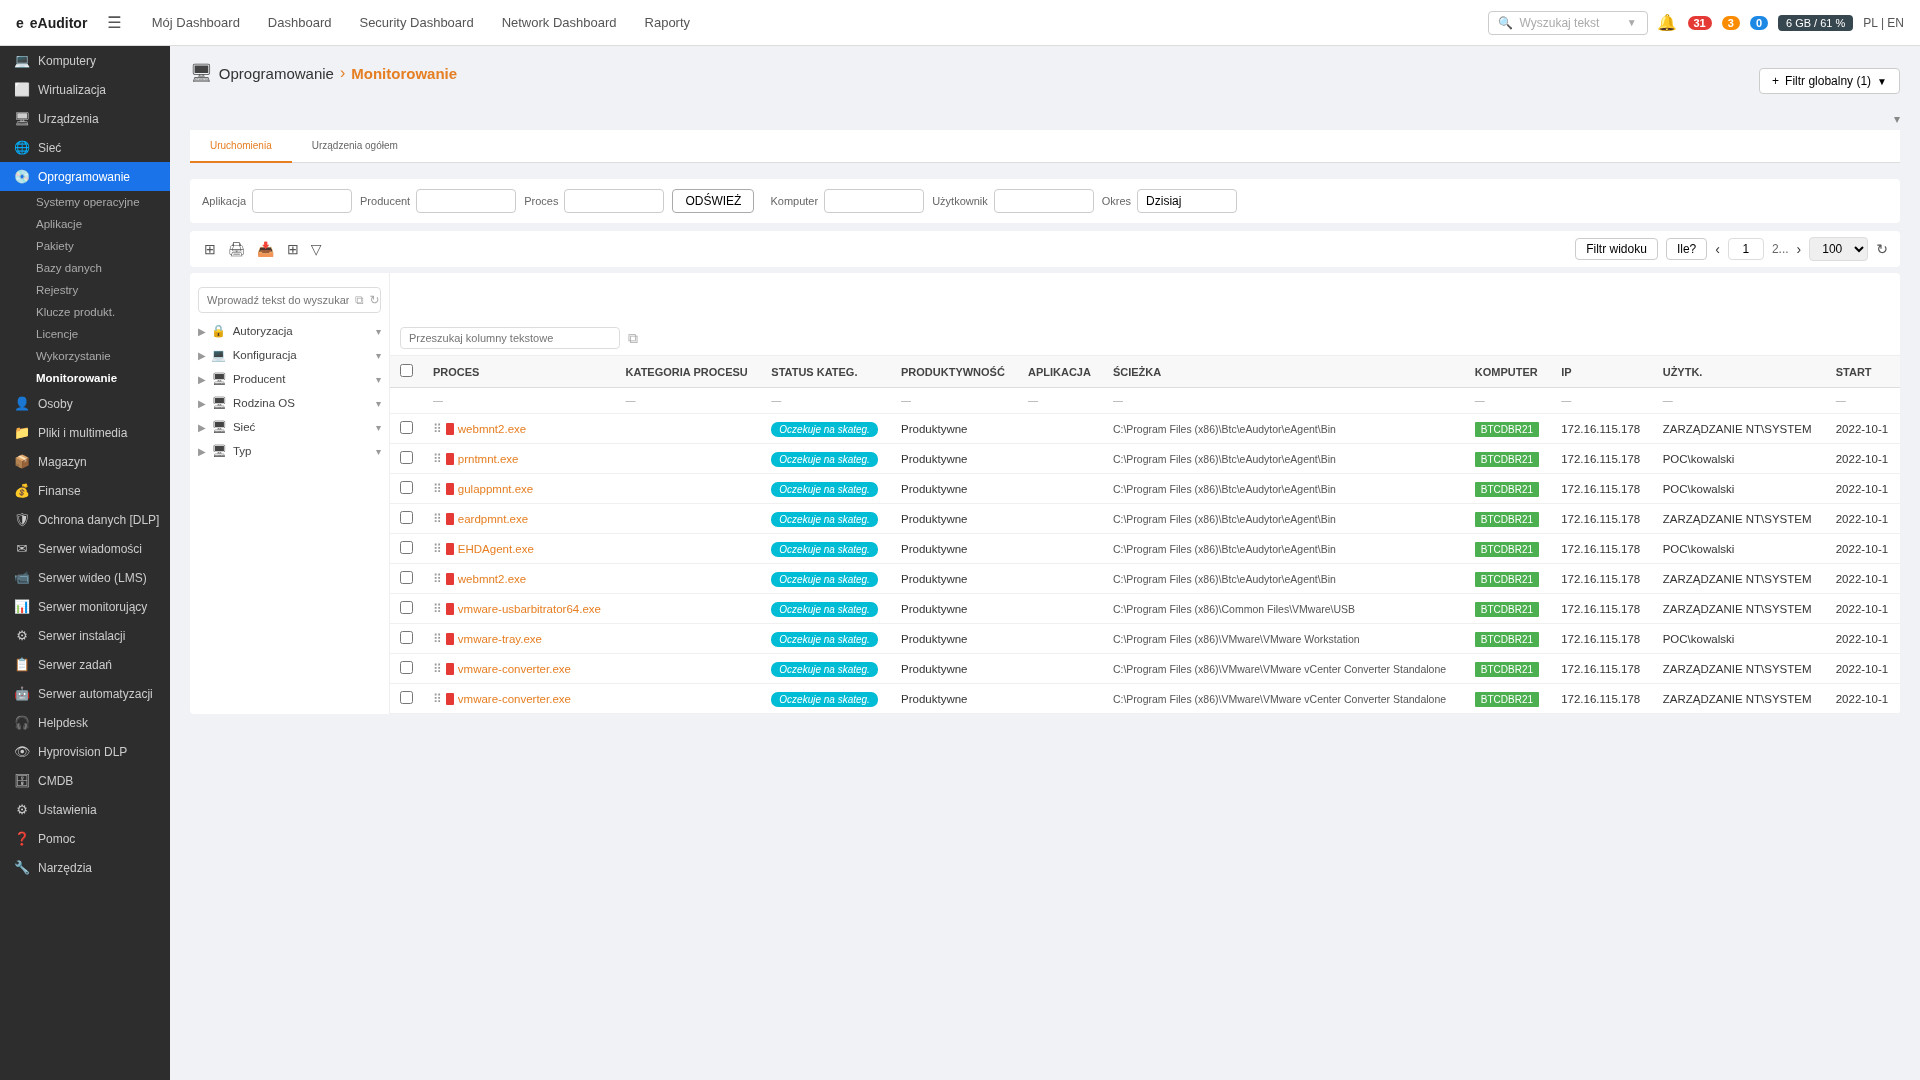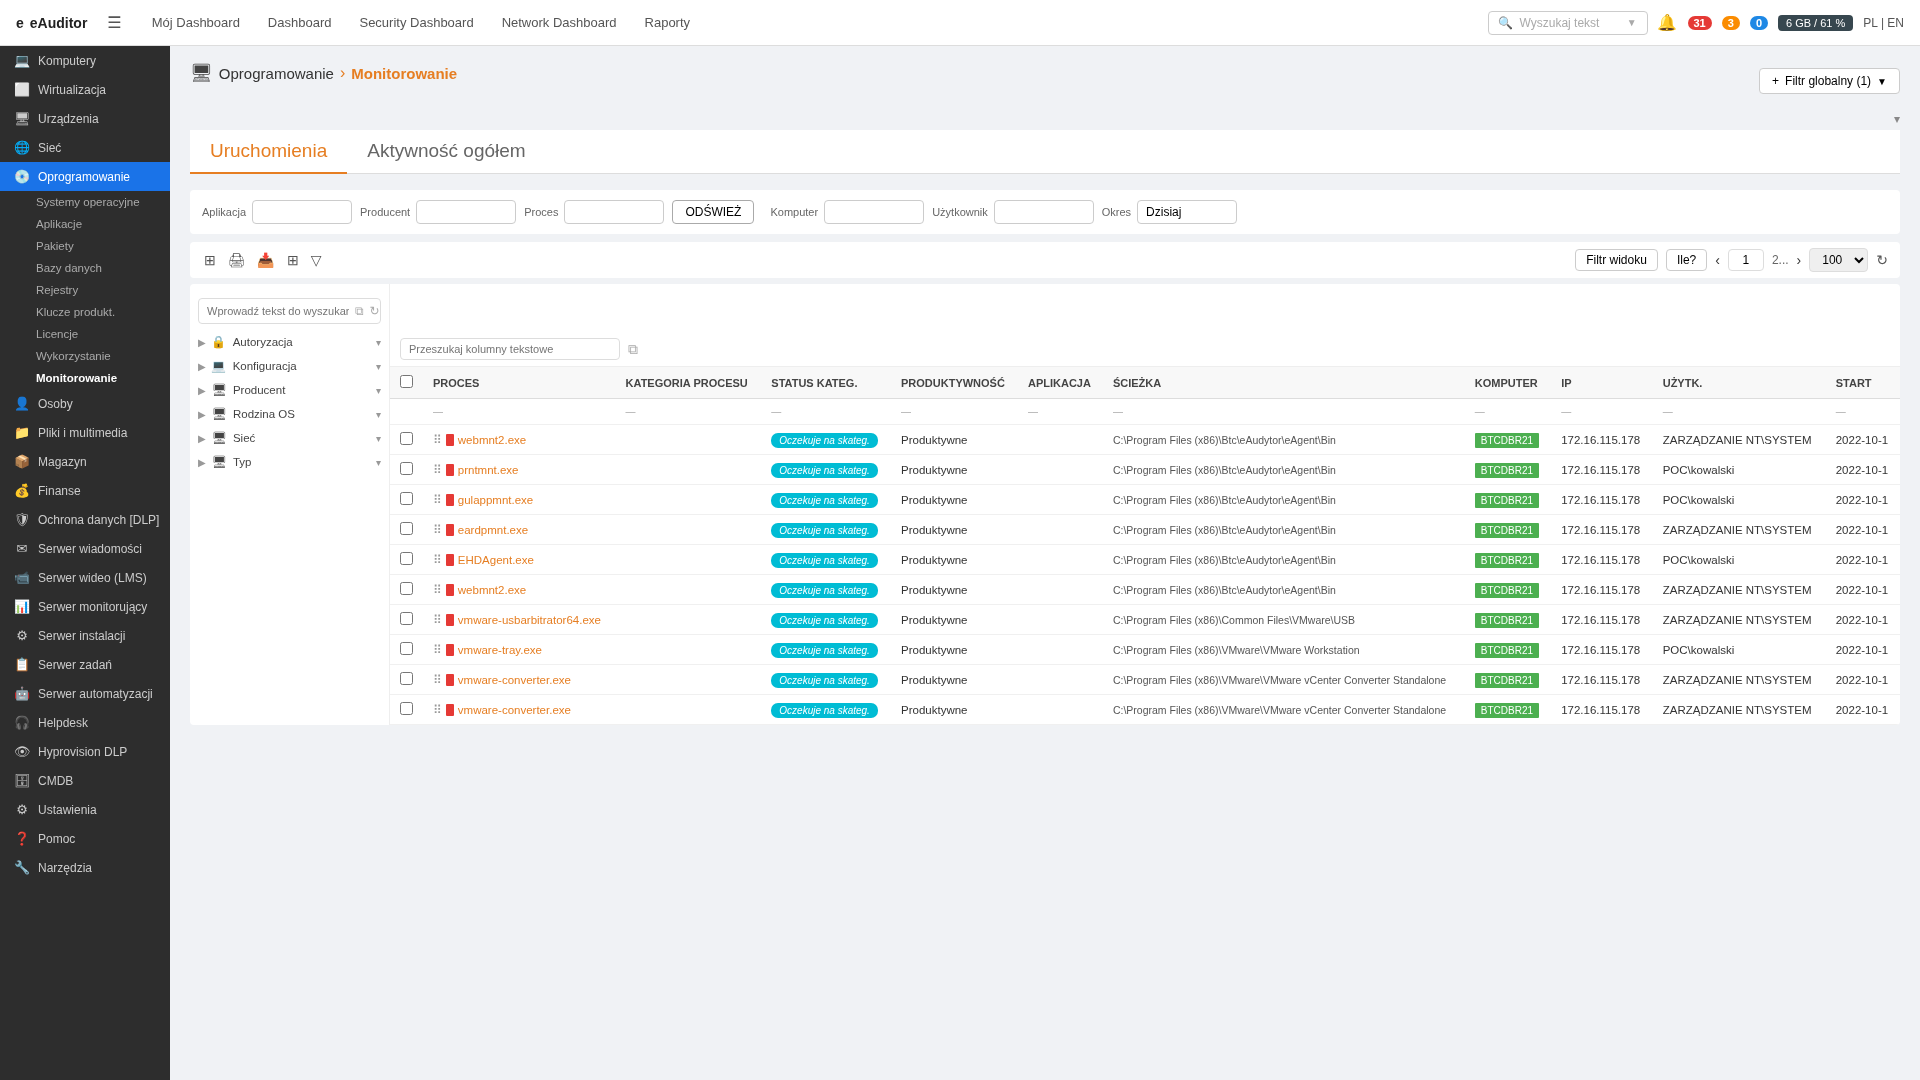--- a/index.html
+++ b/index.html
@@ -37,21 +37,21 @@
     .breadcrumb { display: flex; align-items: center; gap: 6px; font-size: 15px; margin-bottom: 16px; }
     .breadcrumb-icon { font-size: 18px; color: #444; }
     .breadcrumb-parent { color: #333; font-weight: 500; }
     .breadcrumb-sep { color: #e67e22; font-size: 16px; }
     .breadcrumb-current { color: #e67e22; font-weight: 600; }
     .breadcrumb-filter { margin-left: auto; display: flex; align-items: center; gap: 8px; }
     .filter-btn { border: 1px solid #ccc; background: #fff; border-radius: 4px; padding: 5px 12px; font-size: 12px; cursor: pointer; display: flex; align-items: center; gap: 6px; }
 
     
     .tabs { display: flex; gap: 0; border-bottom: 1px solid #ddd; margin-bottom: 16px; background: #fff; }
-    .tab { padding: 10px 20px; cursor: pointer; font-size: 19px; color: #666; border-bottom: 2px solid transparent; margin-bottom: -1px; }
+    .tab { padding: 10px 20px; cursor: pointer; font-size: 10px; color: #666; border-bottom: 2px solid transparent; margin-bottom: -1px; }
     .tab.active { color: #e67e22; border-bottom: 2px solid #e67e22; font-weight: 500; }
 
     
     .filters-row { display: flex; align-items: center; gap: 8px; flex-wrap: wrap; margin-bottom: 8px; background: #fff; padding: 10px 12px; border-radius: 4px; }
     .filter-select { border: 1px solid #ccc; border-radius: 4px; padding: 4px 24px 4px 8px; font-size: 12px; background: #fff; cursor: pointer; appearance: none; position: relative; min-width: 100px; }
     .filter-label { font-size: 11px; color: #666; margin-right: 2px; }
     .filter-group { display: flex; align-items: center; gap: 4px; }
     .refresh-btn { background: #fff; border: 1px solid #aaa; border-radius: 4px; padding: 4px 12px; font-size: 12px; cursor: pointer; font-weight: 500; }
 
     
@@ -244,21 +244,21 @@
         </button>
       </div>
     </div>
 
     <div style="display:flex;justify-content:flex-end;margin-bottom:4px;">
       <span class="collapse-arrow">▾</span>
     </div>
 
     <div class="tabs">
       <div class="tab active">Uruchomienia</div>
-      <div class="tab">Aktywność ogółem</div>
+      <div class="tab">Urządzenia ogółem</div>
     </div>
 
     <div class="filters-row">
       <div class="filter-group">
         <span class="filter-label">Aplikacja</span>
         <select class="filter-select">
           <option></option>
         </select>
       </div>
       <div class="filter-group">

